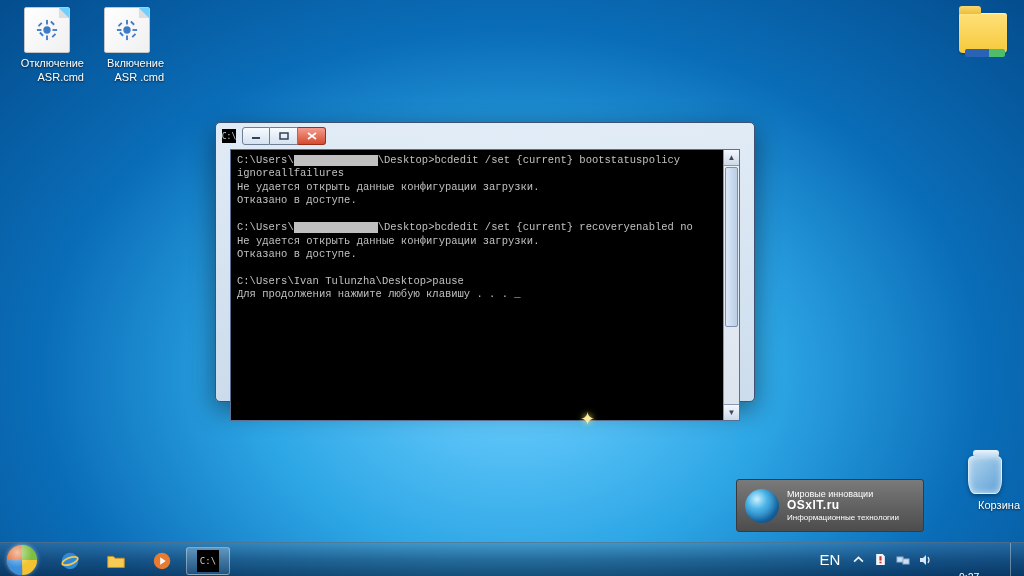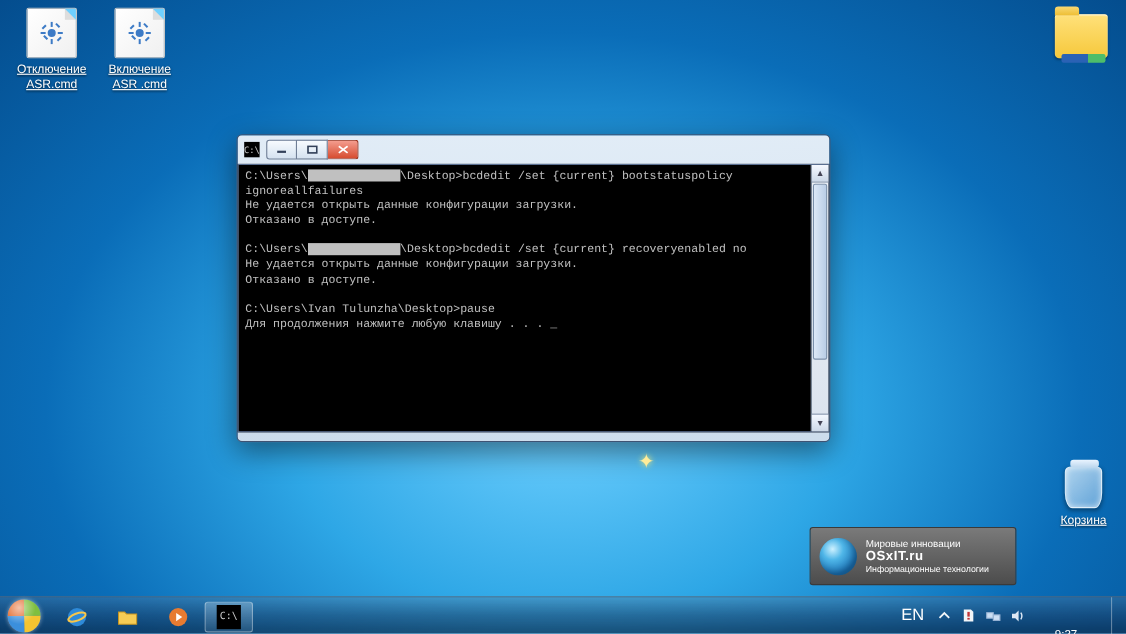--- a/index.html
+++ b/index.html
@@ -5,22 +5,22 @@
 * { margin: 0; padding: 0; box-sizing: border-box; }
 body {
   width: 1024px; height: 576px; overflow: hidden;
   font-family: "Segoe UI", Tahoma, sans-serif;
   background: radial-gradient(ellipse at 50% 65%, #6fd0ff 0%, #2ea7e6 35%, #0a6db8 65%, #044d8e 100%);
   position: relative;
 }
 
 
 .desktop-icon {
-  position: absolute; width: 74px; text-align: center;
-  color: #fff; font-size: 11px; cursor: pointer; text-decoration: underline;
+  position: absolute; width: 74px; text-align: right;
+  color: #fff; font-size: 11px; cursor: pointer;
 }
 .desktop-icon .icon-img {
   width: 48px; height: 48px; margin: 0 auto 3px;
   display: flex; align-items: center; justify-content: center;
 }
 .desktop-icon .label { text-shadow: 0 1px 2px rgba(0,0,0,.7); line-height: 1.25; }
 
 .file-paper {
   width: 46px; height: 46px;
   background: linear-gradient(135deg,#fff 0%,#f0f0f0 100%);
@@ -92,21 +92,21 @@
 .win-btn {
   width: 28px; height: 18px; border:1px solid #6f7e96;
   border-left: none;
   background: linear-gradient(180deg,#f7fbff,#d5e2f0);
   display:flex; align-items:center; justify-content:center;
   font-size:10px; cursor:pointer;
 }
 .win-btn:first-child { border-left:1px solid #6f7e96; border-radius:3px 0 0 3px; }
 .win-btn.close { background: linear-gradient(180deg,#f49d8f,#d64b2f); color:#fff; border-color:#9a2f19; border-radius:0 3px 3px 0; font-weight:bold;}
 .cmd-body {
-  margin: 0 0 6px; height: 244px;
+  margin: 0 14px 6px; height: 272px;
   background:#000; border:1px solid #5a6f91; position:relative;
 }
 .cmd-text {
   padding:4px 6px; color:#c0c0c0;
   font-family: "Lucida Console","Courier New",monospace;
   font-size: 10.5px; line-height: 1.28; white-space: pre-wrap;
 }
 .cmd-text .mask {
   display:inline-block; width:84px; height:11px;
   background:#c0c0c0; vertical-align:middle;
@@ -247,21 +247,21 @@
     </div>
   <div class="label">Включение ASR .cmd</div>
 </div>
 
 <div class="desktop-icon" style="right:4px; top:6px;">
   <div class="icon-img">
       <div class="folder-icon"></div>
     </div>
 </div>
 
-<div class="desktop-icon" style="right:4px; top:416px; width:70px;">
+<div class="desktop-icon" style="right:4px; top:448px; width:70px;">
   <div class="icon-img recycle-bin">
       <div class="bin"></div>
     </div>
   <div class="label">Корзина</div>
 </div>
 
 <div class="window">
   <div class="titlebar">
     <div class="ticon">C:\</div>
     <div class="win-buttons">

